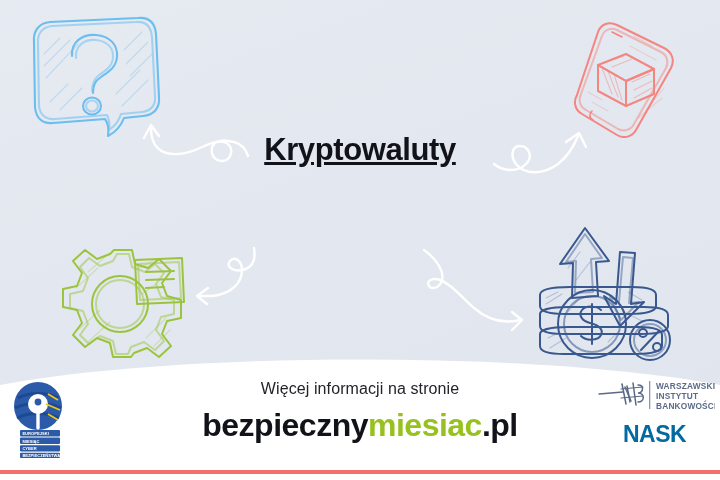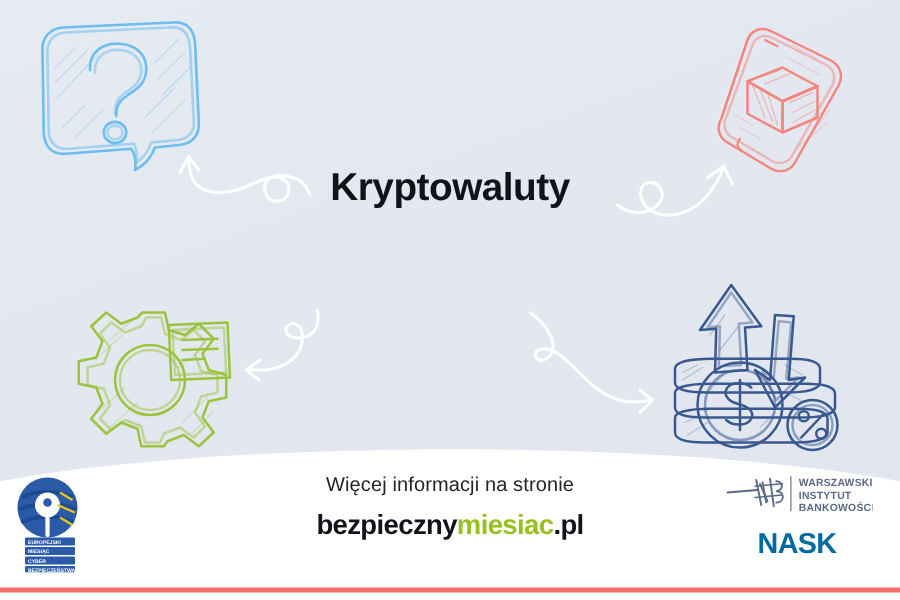--- a/index.html
+++ b/index.html
@@ -44,20 +44,21 @@
   .headline {
     position: absolute;
     left: 0;
     top: 130px;
     width: 720px;
     text-align: center;
     color: #111319;
     font-weight: bold;
     letter-spacing: -0.4px;
     line-height: 1.32;
+    text-decoration: underline;
   }
   .headline .line1 { display: block; font-size: 31px; }
   .headline .line2 { display: block; font-size: 31px; margin-top: 9px; }
 
   
   .footer-wrap {
     position: absolute;
     left: 0;
     bottom: 0;
     width: 720px;
@@ -87,40 +88,40 @@
   }
   .more-info {
     font-size: 16px;
     color: #23242a;
     letter-spacing: 0.1px;
     display: block;
   }
   .site {
     display: block;
     margin-top: 9px;
-    font-size: 22px;
+    font-size: 32px;
     font-weight: bold;
     letter-spacing: -0.5px;
     color: #111319;
   }
   .site .green { color: #97c11f; }
 
   
   .ecsm-logo {
     position: absolute;
     left: 10px;
     top: 25px;
     width: 56px;
     height: 78px;
   }
 
   
   .right-logos {
     position: absolute;
-    right: 22px;
+    right: 5px;
     top: 22px;
     width: 118px;
     height: 82px;
   }
   .wib-logo { position: absolute; left: 0; top: 0; width: 118px; height: 36px; }
   .nask-logo {
     position: absolute;
     left: 26px;
     top: 44px;
     width: 92px;

